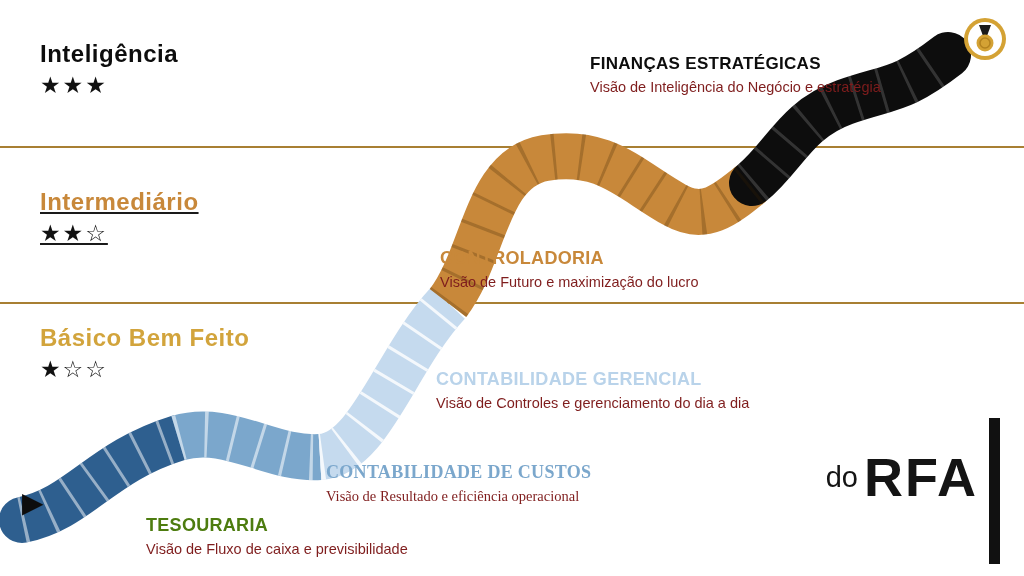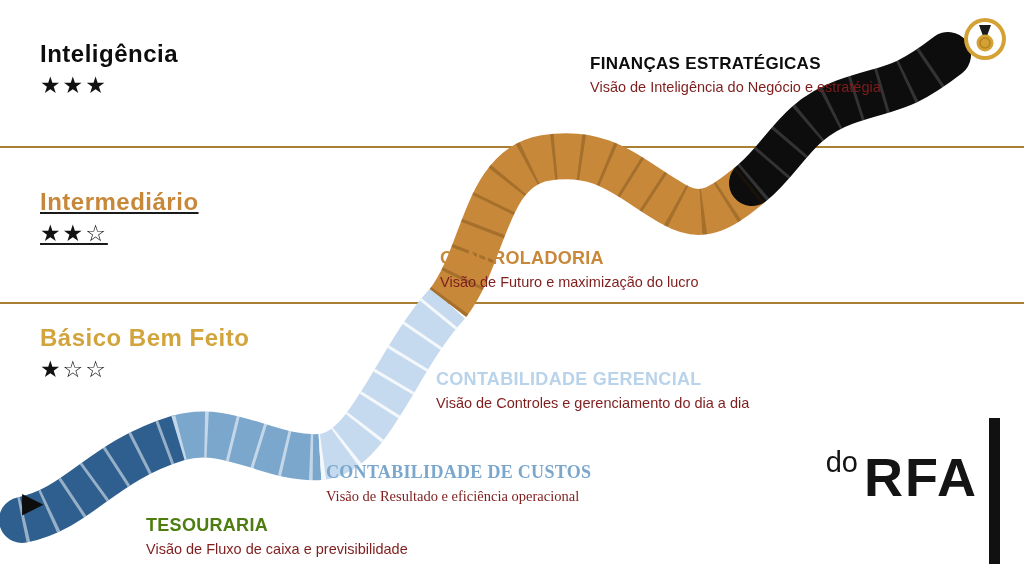--- a/index.html
+++ b/index.html
@@ -27,21 +27,21 @@
   #stage-gerencial{left:436px;top:369px;}
   #stage-custos{left:326px;top:462px;font-family:Liberation Serif, serif;}
   #stage-tesouraria{left:146px;top:515px;}
 
   
   #start-arrow{left:22px;top:489px;font-size:28px;color:#0d0d0d;line-height:1;}
 
   
   #logo{right:46px;top:444px;text-align:right;}
   #logo .l1{font-size:44px;font-weight:500;letter-spacing:5px;color:#141414;}
-  #logo .l2{margin-top:2px;display:flex;justify-content:flex-end;align-items:flex-start;gap:6px;}
+  #logo .l2{margin-top:2px;display:flex;justify-content:flex-end;align-items:center;gap:6px;}
   #logo .l2-small{font-size:29px;color:#141414;}
   #logo .l2-big{font-size:54px;font-weight:bold;letter-spacing:2px;color:#141414;}
   #logo-bar{right:24px;top:418px;width:11px;height:146px;background:#111;}
 
   
   #medal{left:962px;top:16px;width:46px;height:46px;}
 
   svg.trail{position:absolute;left:0;top:0;}
 </style>
 </head>

